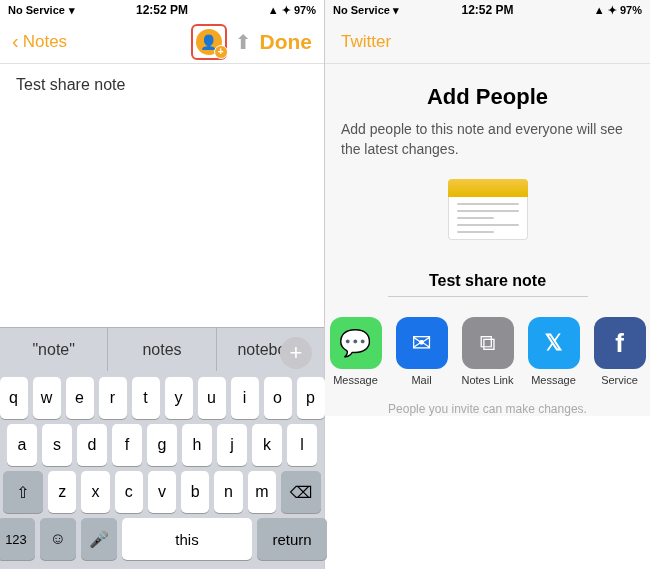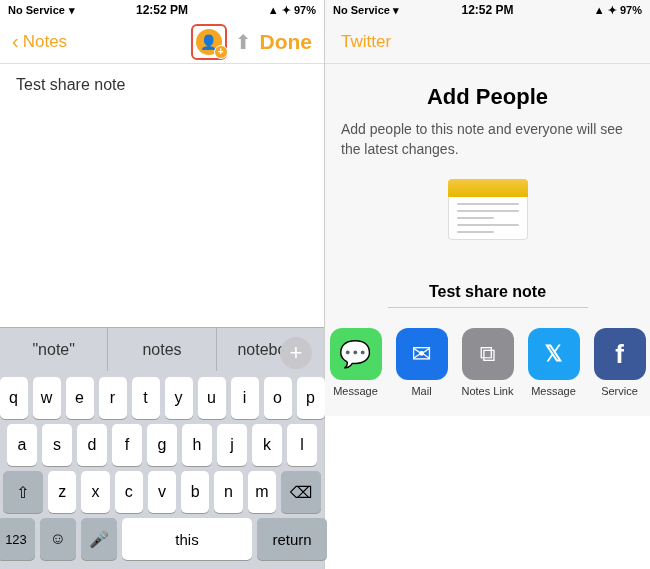--- a/index.html
+++ b/index.html
@@ -565,15 +565,16 @@
 
       <div class="share-icon-item">
         <div class="share-icon-box share-facebook">
           <span style="color:#fff;font-size:26px;font-weight:700;">f</span>
         </div>
         <span class="share-icon-label">Service</span>
       </div>
 
     </div>
 
+    <div class="invite-note">People you invite can make changes.</div>
 
   </div>
 </div>
 
 </body></html>

